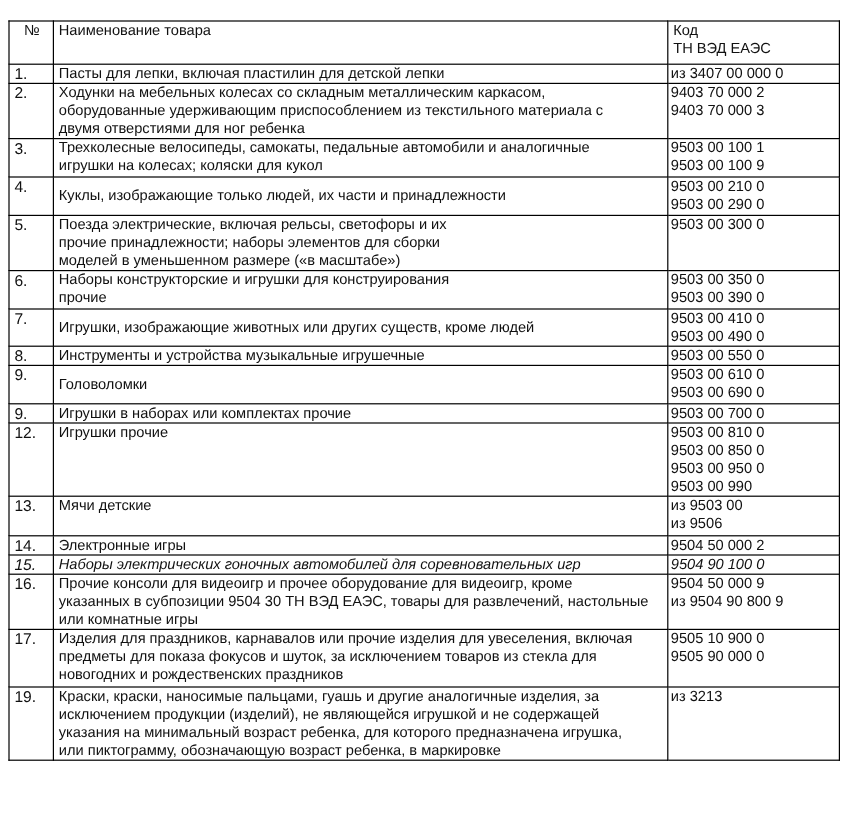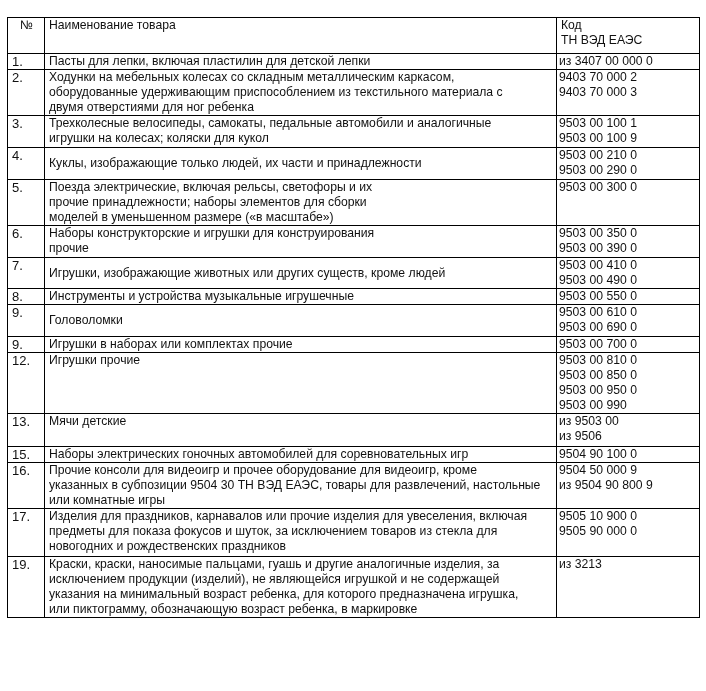--- a/index.html
+++ b/index.html
@@ -155,21 +155,30 @@
       <tr style="height: 33px; margin-top: 29px;">
         <td class="num">13.</td>
         <td>
           <span class="line">Мячи детские</span>
         </td>
         <td class="code">
           <span class="line">из 9503 00</span>
           <span class="line">из 9506</span>
         </td>
       </tr>
-      <tr style="height: 16px;">
+      <tr style="height: 15px;">
+        <td class="num">14.</td>
+        <td>
+          <span class="line">Электронные игры</span>
+        </td>
+        <td class="code">
+          <span class="line">9504 50 000 2</span>
+        </td>
+      </tr>
+      <tr style="height: 16px; font-style: italic;">
         <td class="num">15.</td>
         <td>
           <span class="line">Наборы электрических гоночных автомобилей для соревновательных игр</span>
         </td>
         <td class="code">
           <span class="line">9504 90 100 0</span>
         </td>
       </tr>
       <tr style="height: 45px;">
         <td class="num">16.</td>

